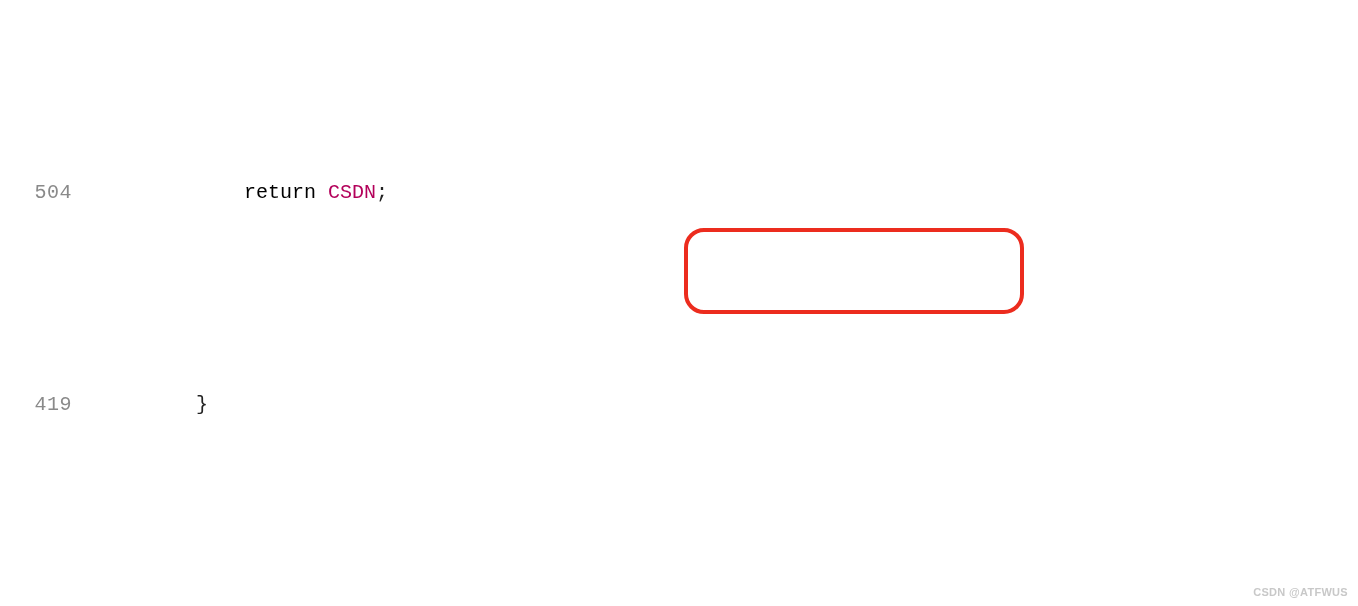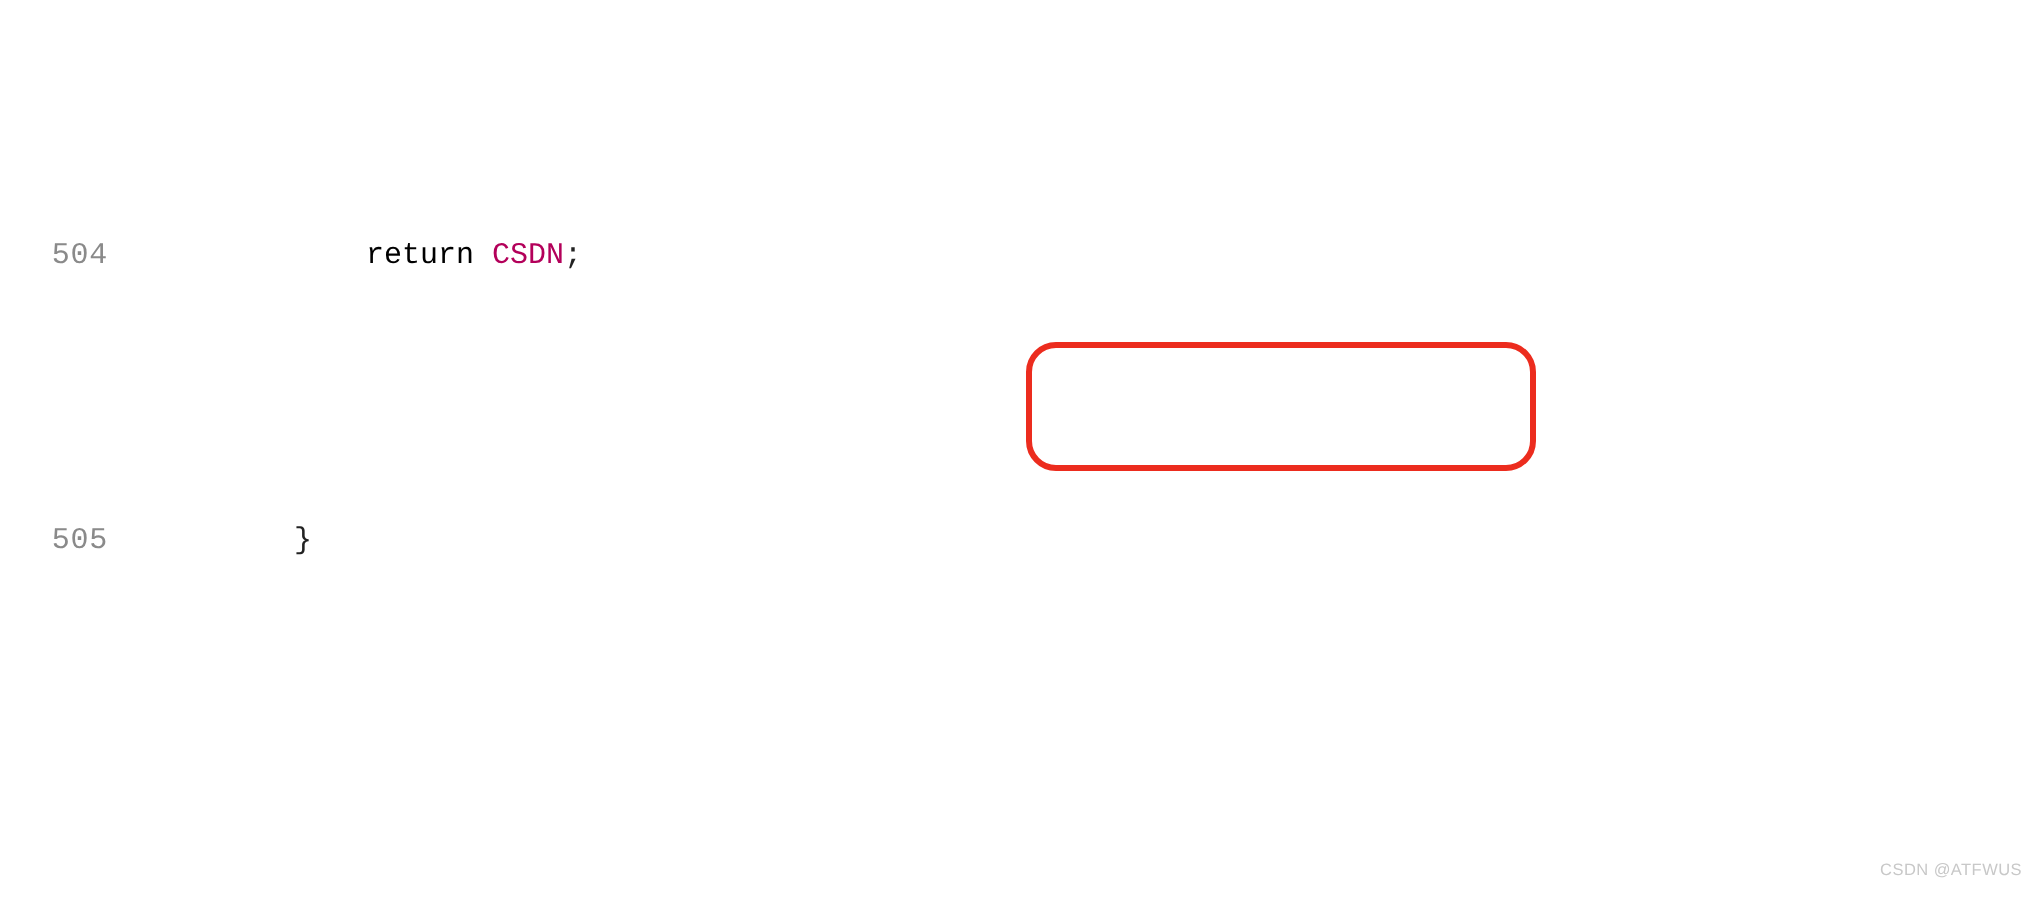--- a/index.html
+++ b/index.html
@@ -15,20 +15,21 @@
     font-size: 20px;
     line-height: 38px;
     white-space: pre;
     position: relative;
     padding-top: 0px;
   }
   .row {
     display: flex;
     align-items: baseline;
     height: 38px;
+    margin-top: 22px;
   }
   .gutter {
     width: 72px;
     text-align: right;
     color: #8a8a8a;
     padding-right: 28px;
     flex-shrink: 0;
     user-select: none;
     font-weight: 400;
     letter-spacing: 0.5px;
@@ -44,41 +45,42 @@
   .highlight-box {
     position: absolute;
     border: 4px solid #ec2c1e;
     border-radius: 20px;
     pointer-events: none;
   }
 
   .watermark {
     position: absolute;
     right: 10px;
-    bottom: 20px;
+    bottom: 8px;
     font-family: Arial, sans-serif;
     font-size: 11px;
     color: #c8c8c8;
     letter-spacing: 0.3px;
+    font-weight: bold;
   }
 </style>
 </head>
 <body>
 
 <div class="code-container">
 
   
   <div class="row">
     <div class="gutter">504</div>
     <div class="code">            <span class="tok-kw">return</span> <span class="tok-null">CSDN</span><span class="tok-punct">;</span></div>
   </div>
 
   
   <div class="row">
-    <div class="gutter">505</div>
+    <div class="gutter">419</div>
     <div class="code">        <span class="tok-punct">}</span></div>
   </div>
 
   
 
   
   
 
   
   

